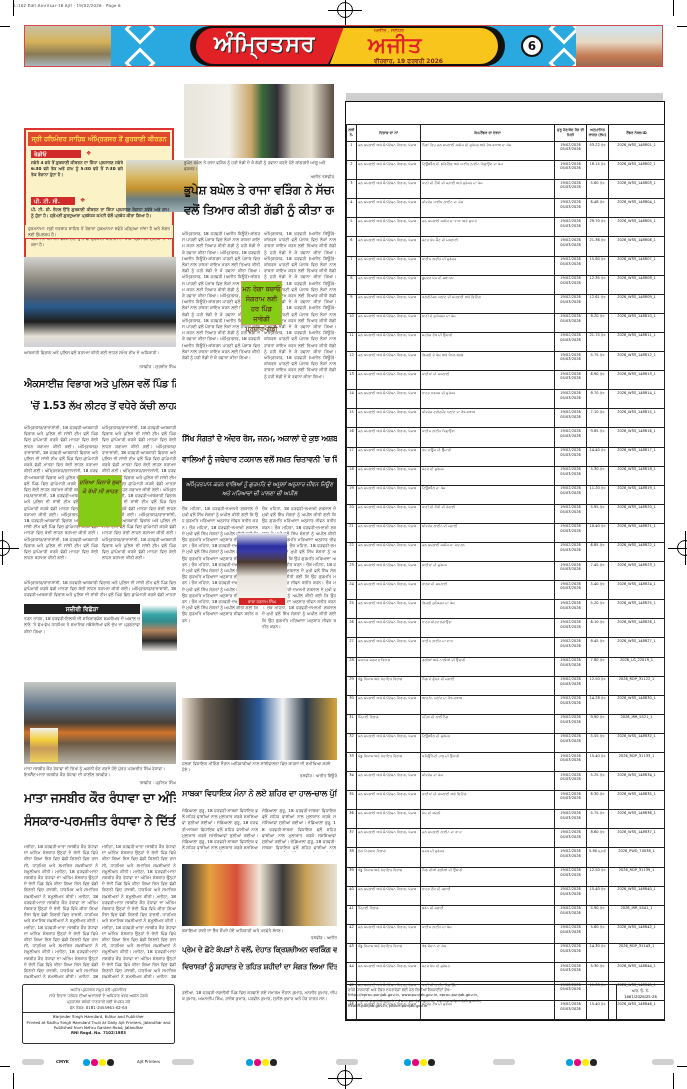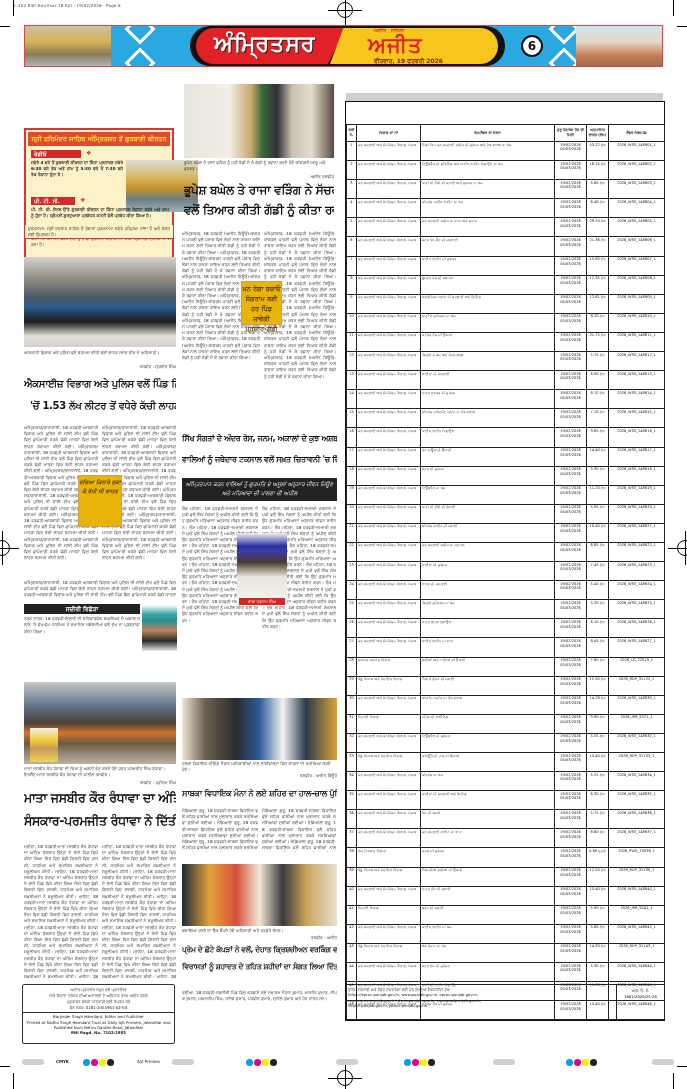--- a/index.html
+++ b/index.html
@@ -52,21 +52,21 @@
   table.tt { position: absolute; left: 0; top: 22px; width: 100%; border-collapse: collapse; table-layout: fixed; }
   table.tt th, table.tt td { border: 0.8px solid #222; font-size: 3.6px; line-height: 4.8px; padding: 0.5px 1px; vertical-align: top; overflow: hidden; color: #222; }
   table.tt th { height: 17px; font-weight: bold; text-align: center; vertical-align: middle; }
   table.tt td { height: 19.1px; }
   table.tt td.c { text-align: center; }
   .tender-foot { position: absolute; left: 0; bottom: 0; width: 100%; height: 36px; border-top: 0.8px solid #222; }
   .tf-left { position: absolute; left: 2px; top: 2px; width: 268px; font-size: 3.8px; line-height: 5.3px; color: #222; }
   .tf-right { position: absolute; right: 0; top: 0; width: 48px; height: 100%; border-left: 0.8px solid #222; font-size: 3.8px; line-height: 6px; text-align: center; padding-top: 3px; }
 
   .boxed-black { position: absolute; background: #222; color: #fff; font-size: 5.5px; text-align: center; font-style: italic; line-height: 9px; }
-  .pull { position: absolute; background: #eab308; border: 1px solid #c8a15c; color: #5a3a1a; font-weight: bold; text-align: center; }
+  .pull { position: absolute; background: #84cc16; border: 1px solid #c8a15c; color: #5a3a1a; font-weight: bold; text-align: center; }
   .section-bar { position: absolute; background: #222; color: #fff; font-weight: bold; text-align: center; }
 
   .imprint { position: absolute; left: 22px; top: 984px; width: 313px; height: 60px; border: 1px solid #333; border-radius: 2px; font-size: 3.9px; line-height: 6px; text-align: center; color: #222; padding-top: 2px; }
   .imprint .sep { border-top: 0.8px solid #333; margin: 1px 0; }
 
   .colorbar { position: absolute; top: 1059px; height: 7px; display: flex; gap: 1px; }
   .dot { width: 7px; height: 7px; border-radius: 50%; }
   .grey-pill { position: absolute; top: 1059px; height: 6px; width: 22px; border-radius: 3px; background: #cfcfcf; }
   .cmyk { position: absolute; top: 1059px; font-size: 4px; font-weight: bold; }
 </style>

